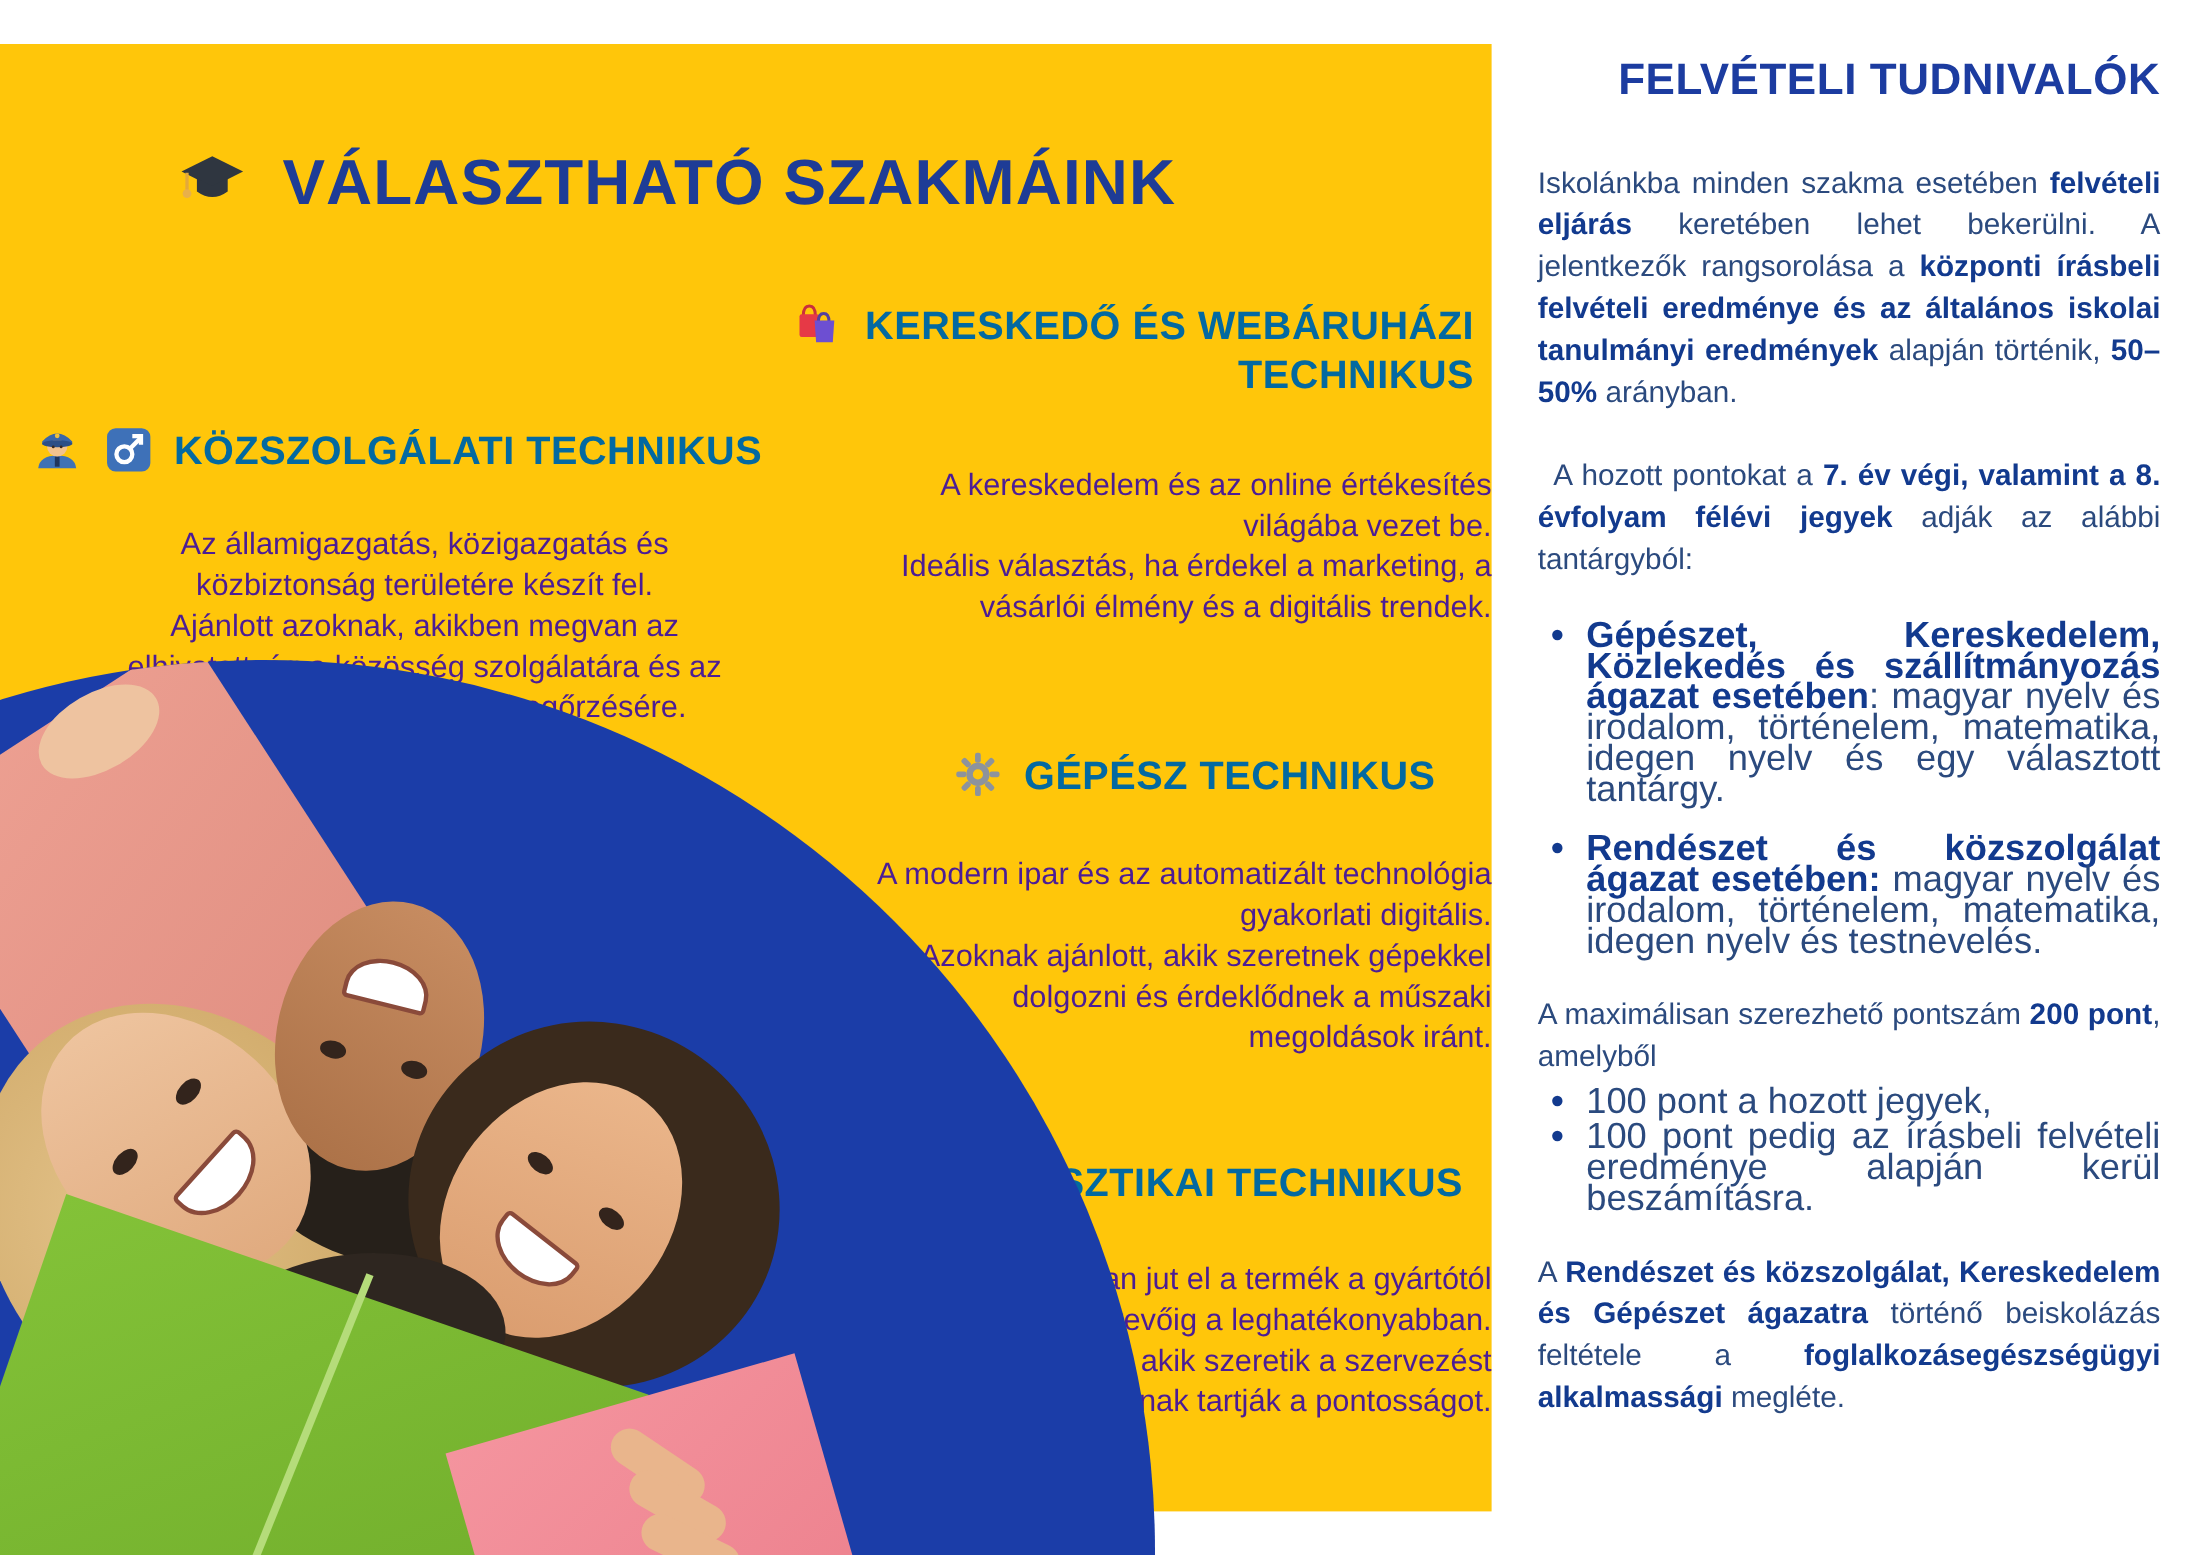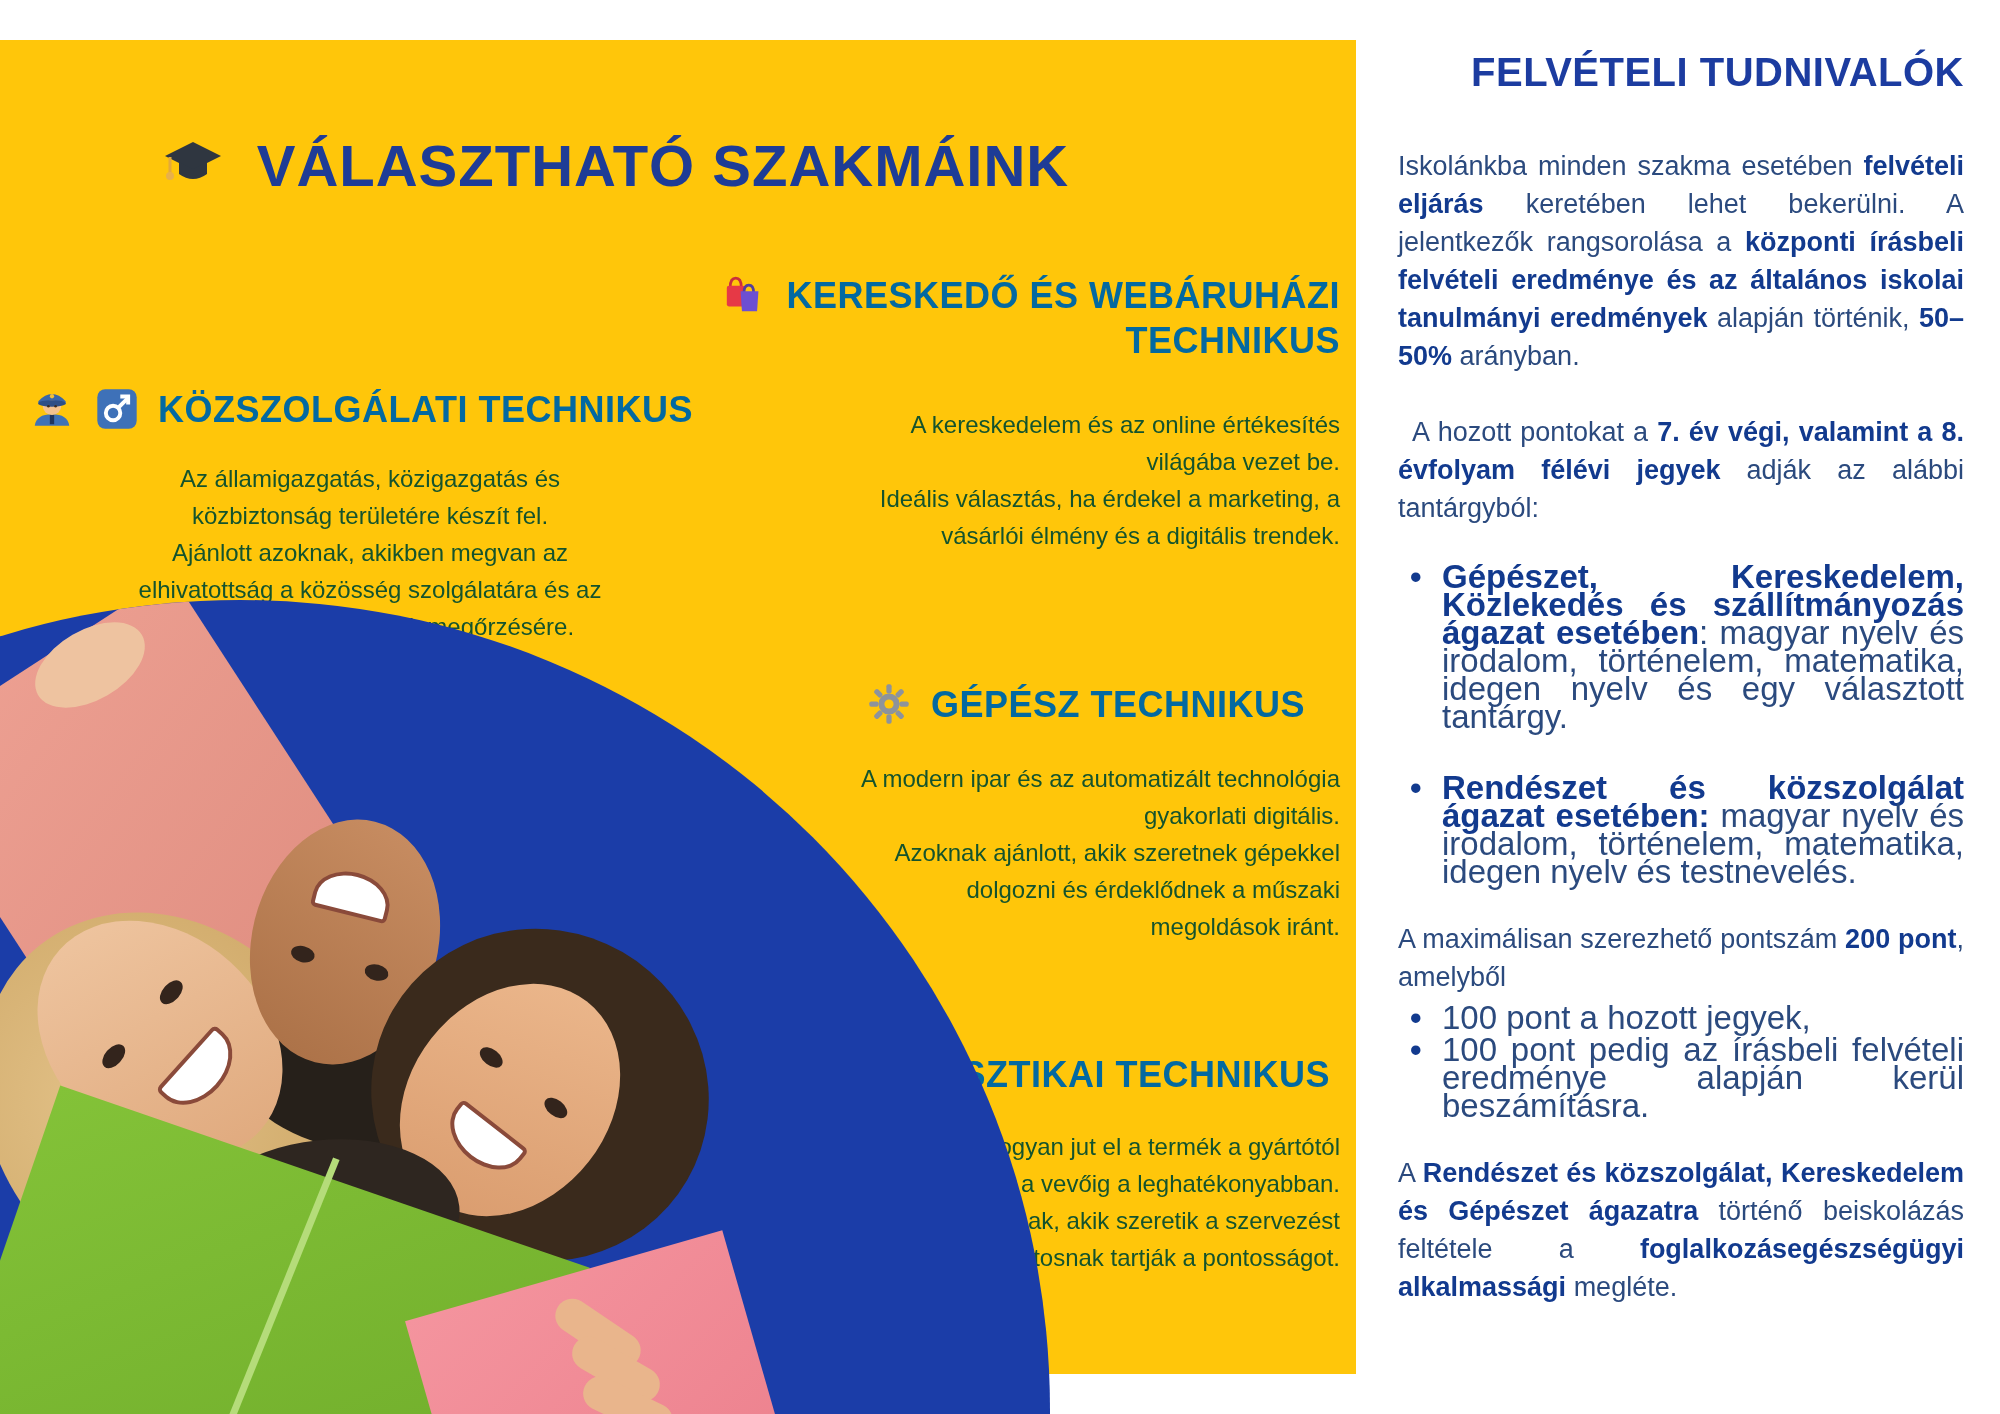--- a/index.html
+++ b/index.html
@@ -7,21 +7,21 @@
     position:relative;width:2000px;height:1414px;background:#ffffff;
     font-family:"Liberation Sans",sans-serif;overflow:hidden;
   }
   .yellow-panel{position:absolute;left:0;top:40px;width:1356px;height:1334px;background:#FFC60A;}
 
   
   .title-row{position:absolute;left:120px;top:92px;width:990px;display:flex;align-items:center;justify-content:center;gap:32px;}
   .title-row h1{margin:0;font-size:58px;font-weight:bold;color:#1E3C96;letter-spacing:1px;white-space:nowrap;}
   .prof-h{position:absolute;margin:0;font-size:36px;font-weight:bold;color:#0369a1;letter-spacing:.5px;line-height:1.25;}
   .prof-h .ic{vertical-align:-8px;margin-right:10px;}
-  .prof-b{position:absolute;margin:0;font-size:24px;color:#14532d;line-height:37px;}
+  .prof-b{position:absolute;margin:16px;font-size:28px;color:#4c1d95;line-height:37px;}
   .h-koz{left:11px;top:344px;width:700px;text-align:center;}
   .b-koz{left:55px;top:420px;width:630px;text-align:center;}
   .h-ker{left:660px;top:232px;width:680px;text-align:right;}
   .b-ker{left:730px;top:366px;width:610px;text-align:right;}
   .h-gep{left:640px;top:642px;width:665px;text-align:right;padding-right:20px;}
   .b-gep{left:710px;top:720px;width:630px;text-align:right;}
   .h-log{left:640px;top:1012px;width:690px;text-align:right;padding-right:6px;}
   .b-log{left:690px;top:1088px;width:650px;text-align:right;}
 
   
@@ -56,21 +56,21 @@
   .admissions{position:absolute;left:1398px;top:50px;width:566px;color:#2B4A7E;}
   .admissions h1{margin:0;font-size:40px;font-weight:bold;color:#1C3CA0;text-align:right;letter-spacing:.5px;white-space:nowrap;}
   .admissions p{margin:0;font-size:27px;line-height:38px;text-align:justify;}
   .admissions .b{font-weight:bold;color:#123A8E;}
   .p1{margin-top:52px !important;}
   .p2{margin-top:38px !important;text-indent:14px;}
   .p3{margin-top:34px !important;}
   .p4{margin-top:34px !important;}
   ul.blt{list-style:none;margin:36px 0 0 0;padding:0;font-size:33px;line-height:28px;}
   ul.blt li{position:relative;padding-left:44px;text-align:justify;}
-  ul.blt li + li{margin-top:43px;}
+  ul.blt li + li{margin-top:26px;}
   ul.blt li::before{content:"\2022";position:absolute;left:12px;top:0;color:#123A8E;font-weight:bold;}
   ul.blt.first li .b{font-weight:bold;color:#123A8E;}
   ul.blt.sub{margin-top:8px;}
   ul.blt.sub li + li{margin-top:4px;}
 </style>
 </head>
 <body>
 
 <div class="canvas">
 

